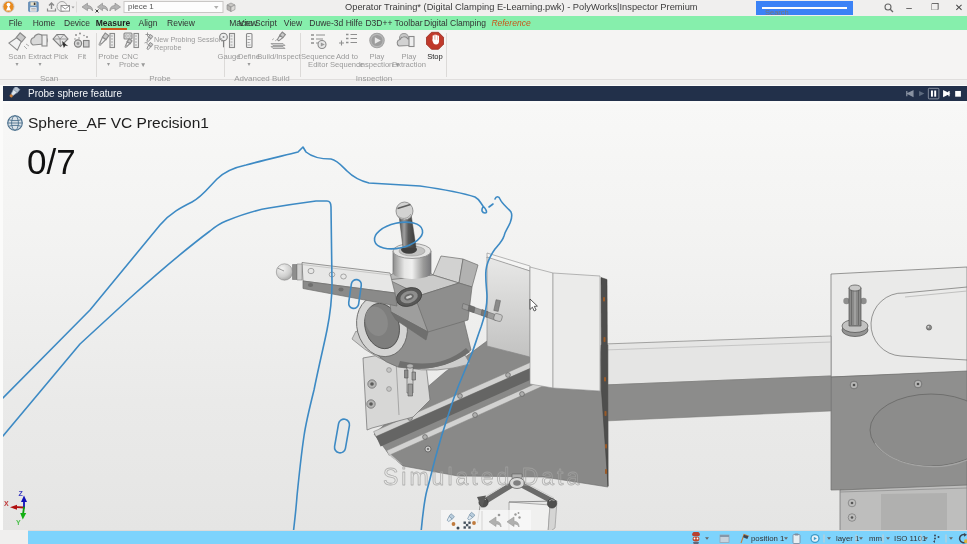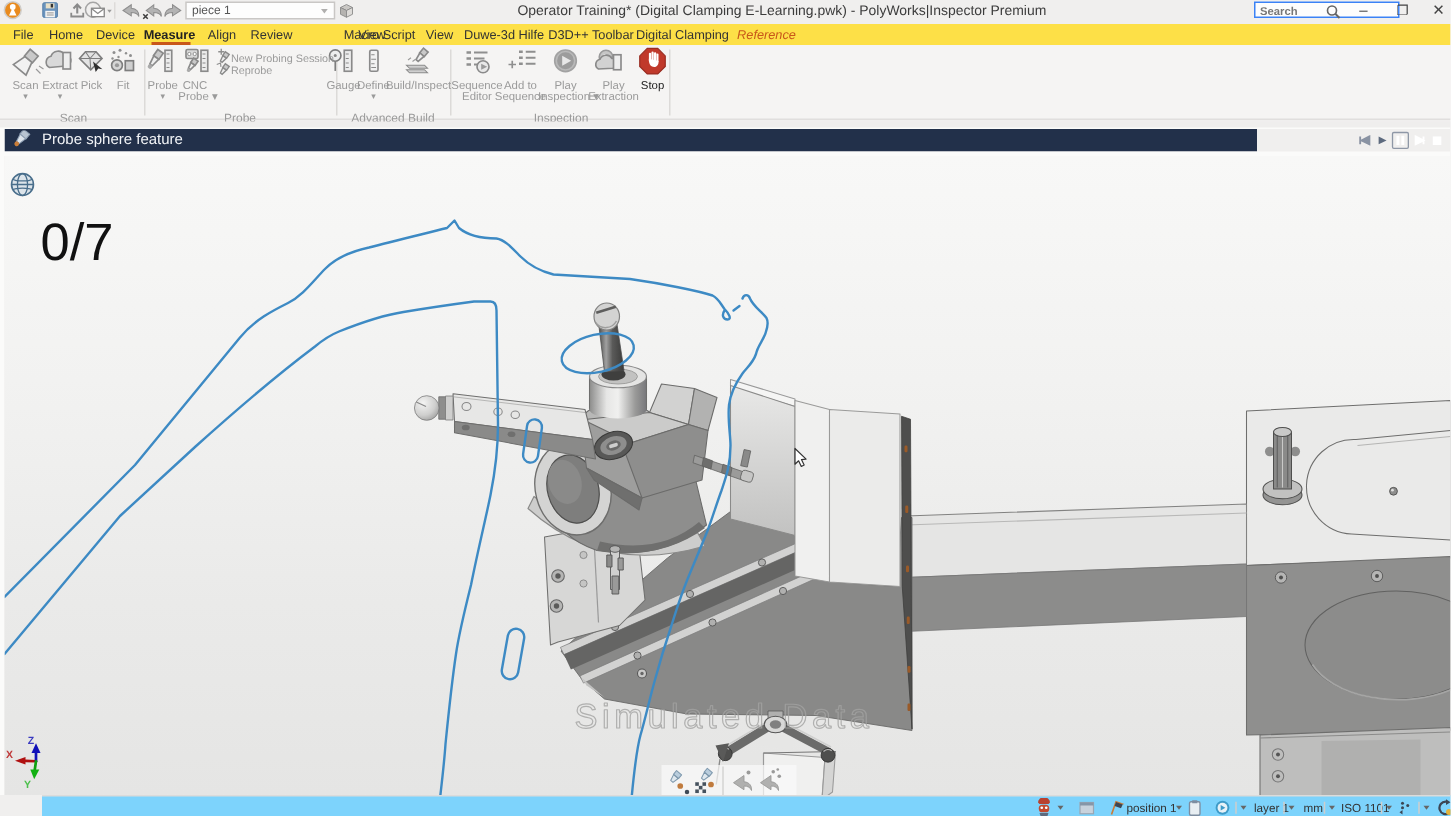--- a/index.html
+++ b/index.html
@@ -3,40 +3,40 @@
 <meta charset="utf-8">
 <style>
 * { margin:0; padding:0; box-sizing:border-box; }
 html,body { width:967px; height:544px; overflow:hidden; font-family:"Liberation Sans", sans-serif; }
 #app { position:relative; width:967px; height:544px; background:#f0efee; }
 .abs { position:absolute; }
 
 
 #titlebar { position:absolute; left:0; top:0; width:967px; height:16px; background:#f0efee; }
 #title-text { position:absolute; left:345px; top:2px; font-size:9.3px; color:#3c3c3c; }
-#searchbox { position:absolute; left:836px; top:1px; width:97px; height:11px; background:#fdfdfd; border:1px solid #3b82f6; font-size:7.5px; color:#777; padding:1px 3px;font-weight:bold; }
+#searchbox { position:absolute; left:756px; top:1px; width:97px; height:11px; background:#fdfdfd; border:6px solid #3b82f6; font-size:7.5px; color:#777; padding:1px 3px; }
 .wbtn { position:absolute; top:0; width:30px; height:15px; color:#444; font-size:10px; text-align:center; line-height:15px; }
 
 
 #qat { position:absolute; left:0; top:0; height:16px; }
 
 
-#menubar { position:absolute; left:0; top:16px; width:967px; height:14px; background:#fde047; }
+#menubar { position:absolute; left:0; top:16px; width:967px; height:14px; background:#86efac; }
 .mtab { position:absolute; top:1.5px; font-size:8.5px; color:#333; white-space:nowrap; transform:translateX(-50%); }
 .mtab.sel { font-weight:bold; color:#222; }
 #measure-underline { position:absolute; left:101px; top:27.5px; width:26px; height:2px; background:#c8571a; }
 
 
 #ribbon { position:absolute; left:0; top:30px; width:967px; height:50px; background:#f5f4f3; border-bottom:1px solid #e0dedd; }
 .grplabel { position:absolute; top:43.5px; font-size:8px; color:#9a9a9a; white-space:nowrap; transform:translateX(-50%); }
 .gsep { position:absolute; top:3px; width:1px; height:44px; background:#dcdad8; }
 
 
 #gap1 { position:absolute; left:0; top:81px; width:967px; height:5px; background:#efeeed; border-bottom:1px solid #fbfbfa; }
-#navybar { position:absolute; left:3px; top:86px; width:835px; height:15px; background:#22304a; }
+#navybar { position:absolute; left:3px; top:86px; width:964px; height:15px; background:#22304a; }
 #navybar .txt { position:absolute; left:25px; top:2px; font-size:10px; color:#f2f4f7; }
 #gap2 { position:absolute; left:0; top:101px; width:967px; height:3px; background:#fbfbfa; }
 
 
 #viewport { position:absolute; left:3px; top:104px; width:964px; height:426px; background:linear-gradient(180deg,#f8f8f7 0%,#f2f2f1 35%,#eaeae9 70%,#e5e5e4 100%); overflow:hidden; }
 #vp-title { position:absolute; left:25px; top:10px; font-size:15.5px; color:#1d1d1d; }
 #vp-count { position:absolute; left:24px; top:38px; font-size:35px; color:#111;text-align:right; }
 
 
 #postable { position:absolute; left:868px; top:7px; border-collapse:collapse; background:#fcfcfb; }
@@ -289,20 +289,21 @@
   <div id="gap2"></div>
   <div class="abs" style="left:0;top:86px;width:3px;height:444px;background:#fbfbfa;"></div>
 
   <div id="viewport">
     <svg class="abs" style="left:3px;top:10px;" width="18" height="18" viewBox="0 0 18 18">
       <circle cx="9" cy="9" r="7.3" fill="#dce4ea" stroke="#4a6f8c" stroke-width="1.1"></circle>
       <ellipse cx="9" cy="9" rx="3.4" ry="7.3" fill="none" stroke="#4a6f8c" stroke-width="0.9"></ellipse>
       <line x1="1.7" y1="9" x2="16.3" y2="9" stroke="#4a6f8c" stroke-width="0.9"></line>
       <path d="M2.7,5.5 C4.5,7 13.5,7 15.3,5.5 M2.7,12.5 C4.5,11 13.5,11 15.3,12.5" fill="none" stroke="#4a6f8c" stroke-width="0.9"></path>
     </svg>
+    <div id="vp-title">Sphere_AF VC Precision1</div>
     <div id="vp-count">0/7</div>
     <svg id="scene" class="abs" style="left:0;top:0;" width="964" height="426" viewBox="0 0 964 426" font-family="Liberation Sans, sans-serif">
     <defs>
       <linearGradient id="gcol" x1="0" y1="0" x2="1" y2="0">
         <stop offset="0" stop-color="#8c8c8b"></stop>
             <stop offset="0.3" stop-color="#e6e6e5"></stop>
         <stop offset="0.5" stop-color="#f0f0ef"></stop>
             <stop offset="0.8" stop-color="#9a9a99"></stop>
         <stop offset="1" stop-color="#77777a"></stop>
       </linearGradient>

